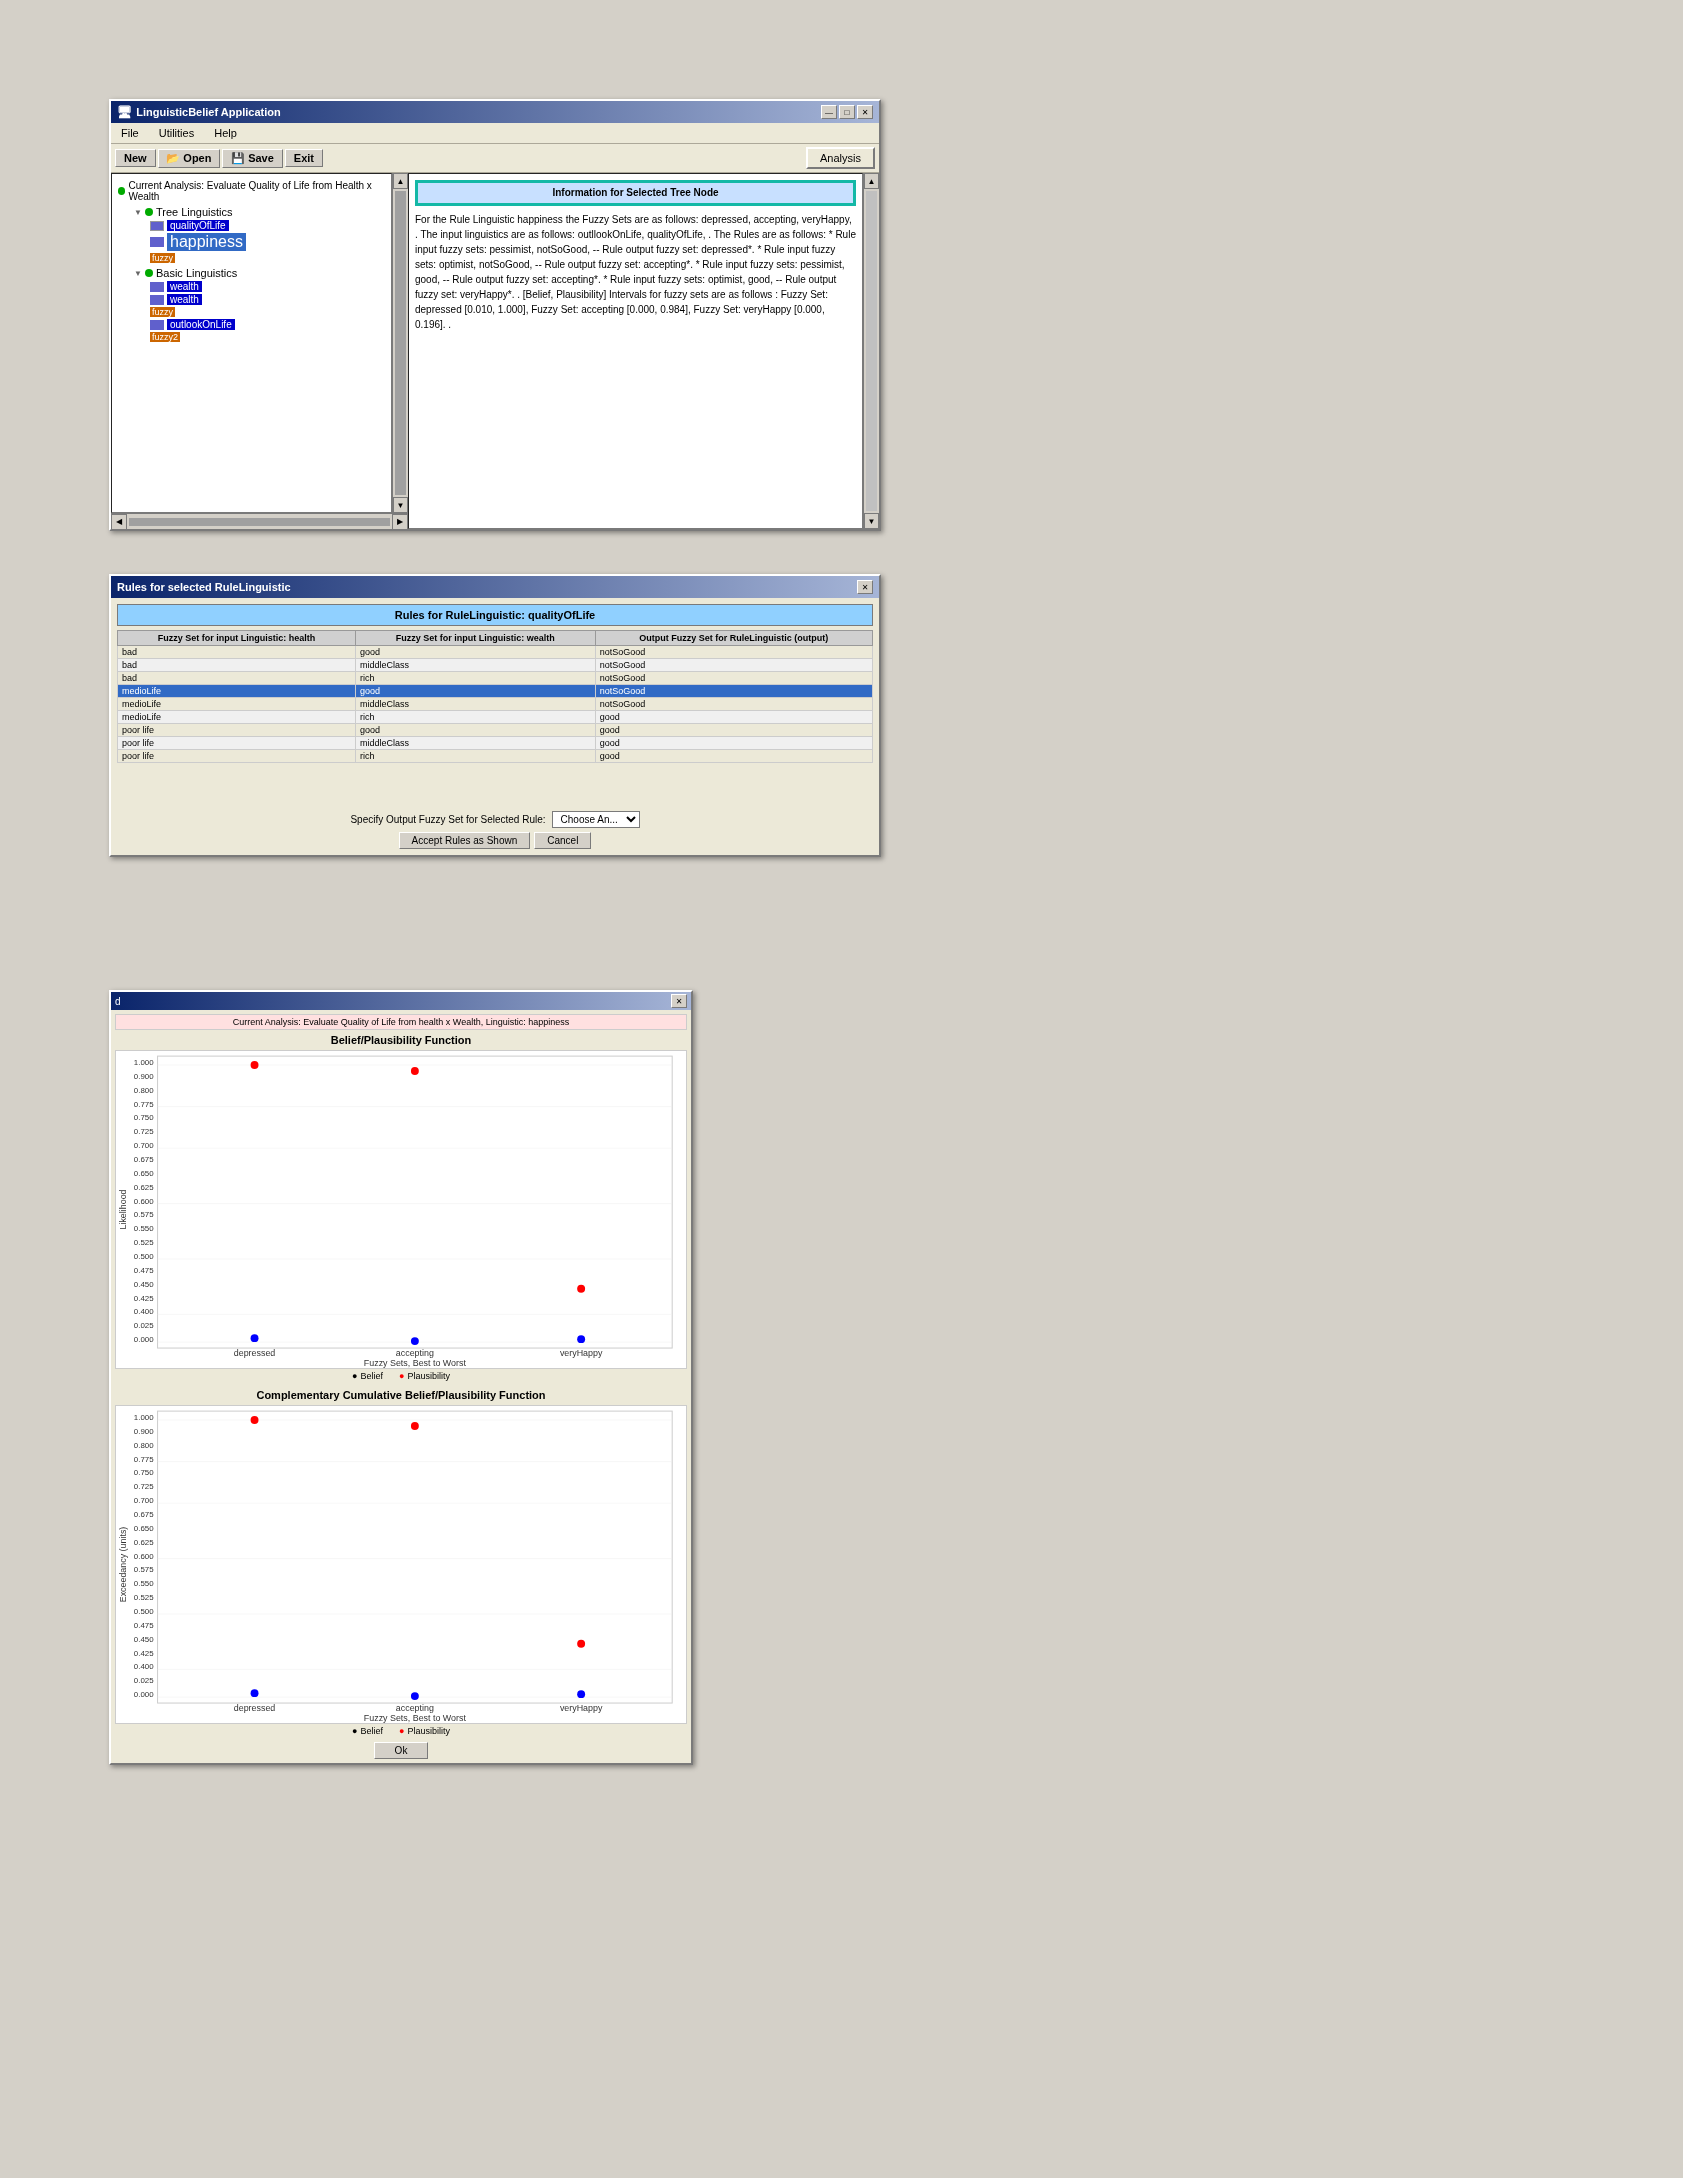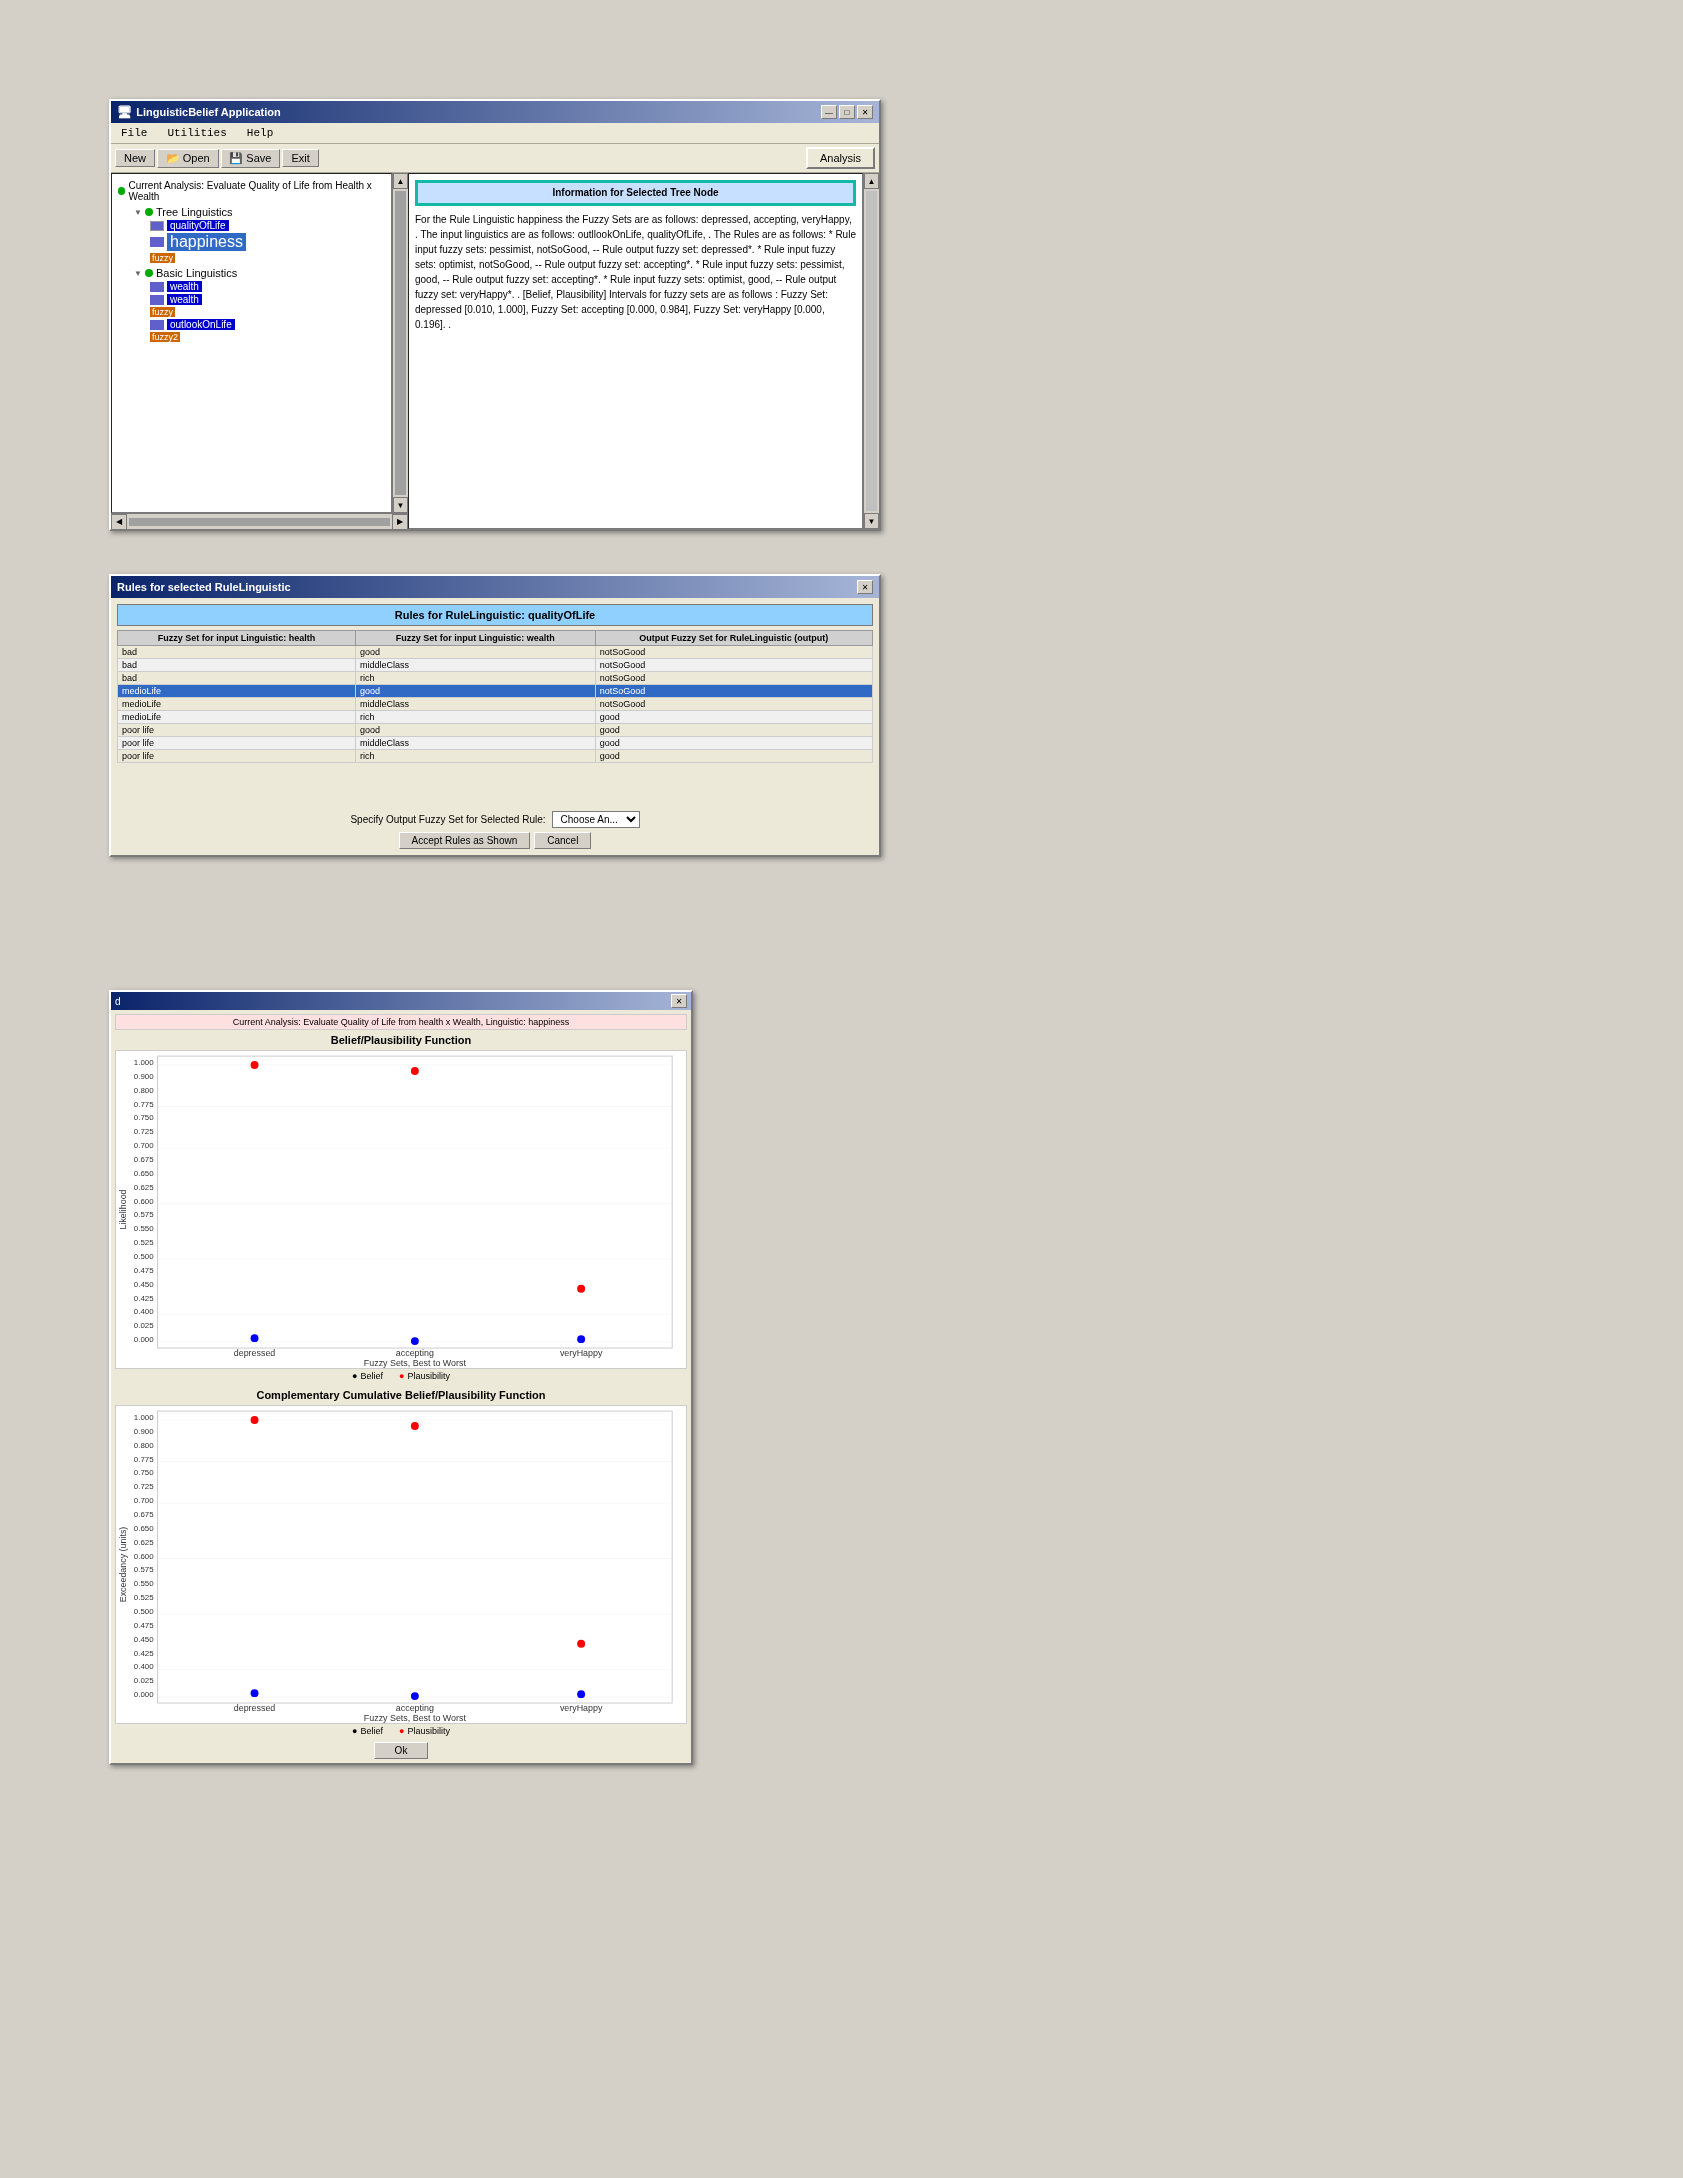--- a/index.html
+++ b/index.html
@@ -59,21 +59,20 @@
       background: #ece9d8;
       padding: 2px 4px;
       display: flex;
       gap: 8px;
       border-bottom: 1px solid #aca899;
     }
     .menu-item {
       padding: 2px 6px;
       cursor: pointer;
       font-size: 11px;
-      font-family: Liberation Mono, monospace;
     }
 
     .toolbar {
       background: #ece9d8;
       padding: 3px 4px;
       display: flex;
       gap: 2px;
       align-items: center;
       border-bottom: 1px solid #aca899;
     }
@@ -81,20 +80,21 @@
       background: #d4d0c8;
       border: 1px solid #7a7a7a;
       border-top-color: #fff;
       border-left-color: #fff;
       padding: 2px 8px;
       cursor: pointer;
       font-size: 11px;
       display: flex;
       align-items: center;
       gap: 3px;
+      font-weight: bold;
     }
     .minimize-btn {
       background: #ece9d8;
       border: 2px solid #7a7a7a;
       border-top-color: #fff;
       border-left-color: #fff;
       padding: 3px 12px;
       font-size: 11px;
       cursor: pointer;
       margin-left: auto;

